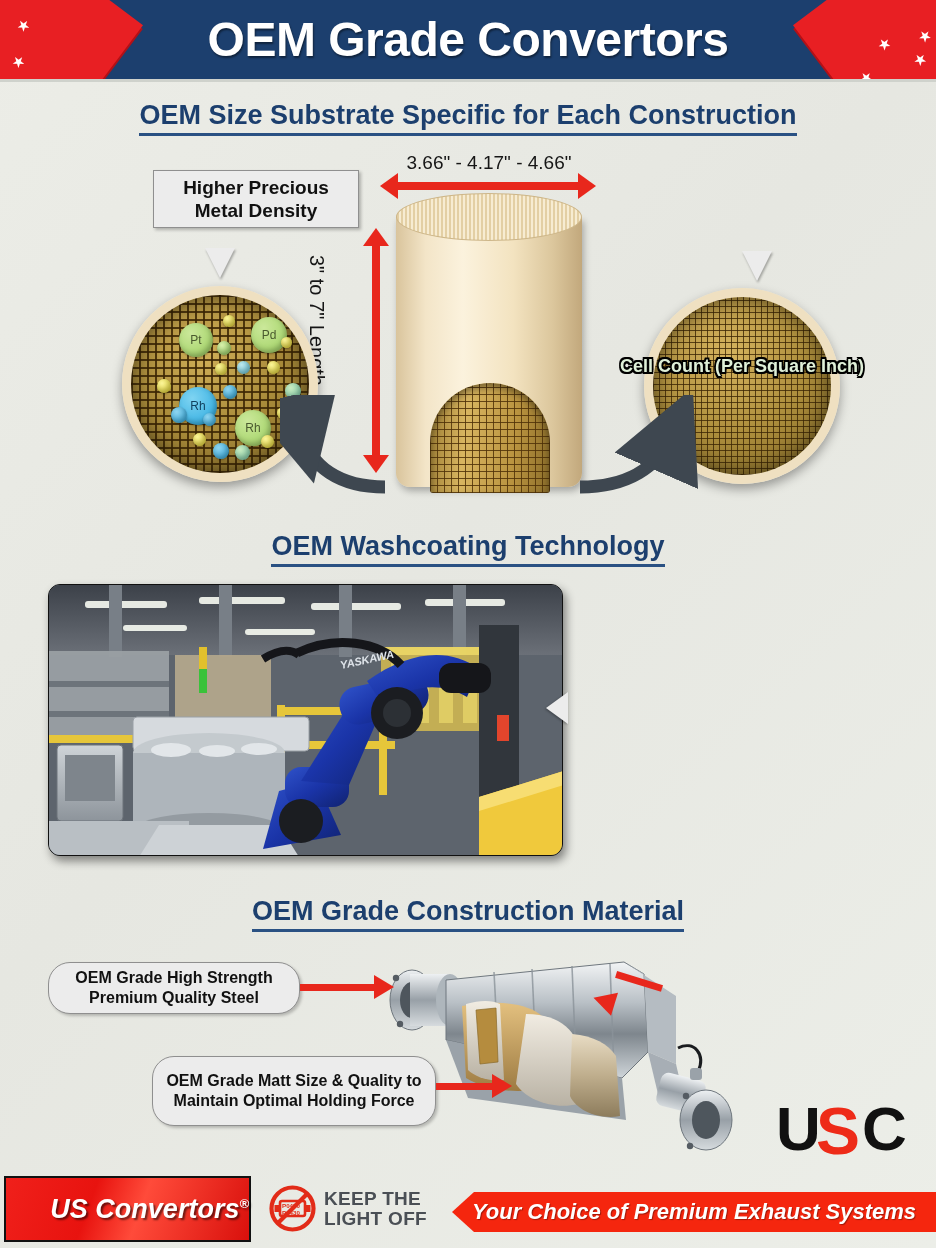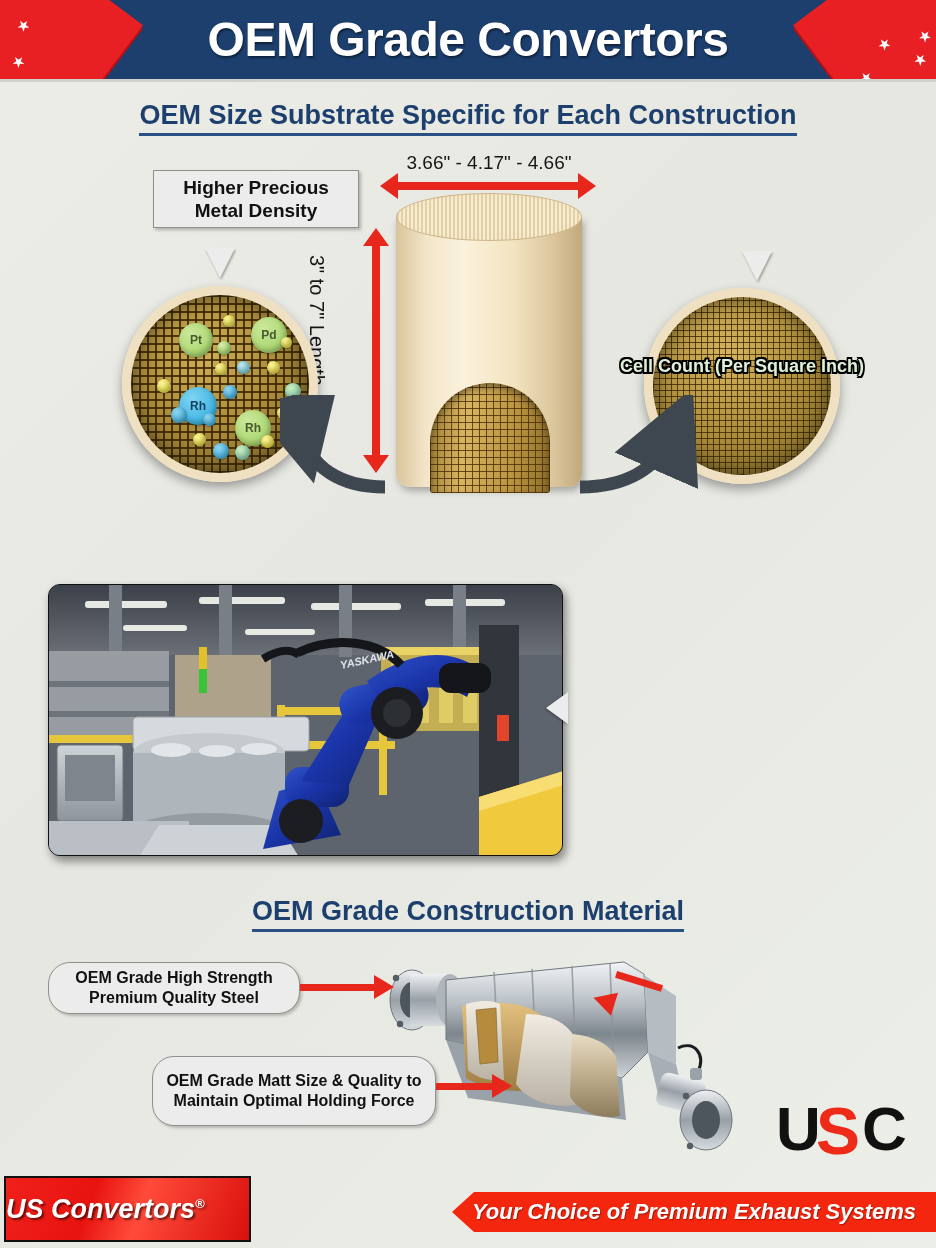--- a/index.html
+++ b/index.html
@@ -65,21 +65,21 @@
     background: radial-gradient(circle at 35% 28%, #f6ead0, #e3cda4 60%, #cdb versions 100%);
     border:9px solid #efe0c1;
     box-shadow: 0 5px 11px rgba(0,0,0,.35), inset 0 0 0 2px #d9c49c; }
   .circ-mesh { position:absolute; inset:0; border-radius:50%; overflow:hidden;
     background:
       repeating-linear-gradient(0deg, rgba(60,38,4,.85) 0 1.6px, rgba(0,0,0,0) 1.6px 8px),
       repeating-linear-gradient(90deg, rgba(60,38,4,.85) 0 1.6px, rgba(0,0,0,0) 1.6px 8px),
       radial-gradient(circle at 42% 34%, #cfae57 0%, #a98b3a 48%, #7e6626 100%);
     box-shadow: inset 0 0 22px rgba(0,0,0,.55); }
   .pm { position:absolute; border-radius:50%; display:flex; align-items:center;
-    justify-content:center; font-size:12px; font-weight:bold; color:#4a5a2f;
+    justify-content:center; font-size:12px; font-weight:normal; color:#4a5a2f;
     box-shadow: inset -2px -3px 5px rgba(0,0,0,.25), 0 1px 2px rgba(0,0,0,.3); }
 
   .dim-label { position:absolute; color:#161616; font-size:19px; }
   .arrow-h { position:absolute; height:8px; background:#e8271c; }
   .arrow-v { position:absolute; width:8px; background:#e8271c; }
   .ahead { position:absolute; width:0; height:0; }
 
   .celltext { position:absolute; width:300px; text-align:center; z-index:6;
     color:#dff0d8; font-weight:bold; font-size:18px; line-height:1.15;
     text-shadow: -1.6px 0 #000, 1.6px 0 #000, 0 -1.6px #000, 0 1.6px #000,
@@ -91,21 +91,21 @@
     box-shadow: 3px 5px 10px rgba(0,0,0,.45); border:1px solid #111; }
   .pillbox { position:absolute; background:#ececec; border:1px solid #8f8f8f;
     border-radius:22px; box-shadow:2px 2px 3px rgba(0,0,0,.22);
     display:flex; align-items:center; justify-content:center; text-align:center;
     font-weight:bold; color:#111; font-size:16px; line-height:1.25; padding:6px 10px; }
 
   
   .footer { position:absolute; left:0; bottom:0; width:936px; height:78px; }
   .usclogo-box { position:absolute; left:4px; top:6px; width:247px; height:66px;
     background: linear-gradient(110deg,#f0201b 0%,#e8130f 35%,#ff4b3a 55%,#d9100c 100%);
-    border:2px solid #111; display:flex; align-items:center; justify-content:flex-start; }
+    border:2px solid #111; display:flex; align-items:center; justify-content:flex-end; }
   .usclogo-text { color:#fff; font-style:italic; font-weight:bold; font-size:27px;
     text-shadow: 2px 2px 2px rgba(0,0,0,.55); }
   .usclogo-text sup { font-size:13px; }
   .keep { position:absolute; left:268px; top:14px; display:flex; align-items:center; gap:7px; }
   .keep-text { color:#4a4f55; font-weight:bold; font-size:19px; line-height:1.03;
      letter-spacing:.3px; }
   .noicon { position:relative; width:49px; height:49px; }
   .banner { position:absolute; left:452px; top:22px; width:484px; height:40px;
     background:#f5260e; color:#fff; font-style:italic; font-weight:bold; font-size:22px;
     display:flex; align-items:center; justify-content:center;
@@ -216,20 +216,23 @@
         <path d="M7,0 L0,3.5 L7,7 Z" fill="#3e4750"></path>
       </marker>
       <marker id="mR" markerWidth="7" markerHeight="7" refX="3" refY="3.5" orient="auto">
         <path d="M0,0 L7,3.5 L0,7 Z" fill="#3e4750"></path>
       </marker>
     </defs>
     <path d="M105,92 C60,92 30,72 22,38" stroke="#3e4750" stroke-width="13" fill="none" marker-end="url(#mL)"></path>
     <path d="M300,92 C348,92 378,72 392,40" stroke="#3e4750" stroke-width="13" fill="none" marker-end="url(#mR)"></path>
   </svg>
 
+  <div class="sec-title" style="top:531px;">
+    <span>OEM Washcoating Technology</span>
+  </div>
 
   <div class="photo">
     <svg width="515" height="272" viewBox="0 0 515 272" preserveAspectRatio="none">
       <defs>
         <linearGradient id="ceil" x1="0" y1="0" x2="0" y2="1">
           <stop offset="0" stop-color="#3c4149"></stop>
             <stop offset="1" stop-color="#6b7078"></stop>
         </linearGradient>
         <linearGradient id="blue" x1="0" y1="0" x2="1" y2="1">
           <stop offset="0" stop-color="#2f52c9"></stop>
@@ -415,19 +418,36 @@
     <text x="40" y="58" font-family="Liberation Sans, sans-serif" font-size="66" font-weight="bold" fill="#ee2b18">S</text>
   </svg>
 
   <div class="footer">
     <div class="usclogo-box">
       <div class="usclogo-text">
         <span>US Convertors</span><sup>®</sup>
       </div>
     </div>
 
+    <div class="keep">
+      <div class="noicon">
+        <svg width="49" height="49" viewBox="0 0 49 49">
+          <circle cx="24.5" cy="24.5" r="21" fill="none" stroke="#e22b18" stroke-width="4.2"></circle>
+          <rect x="12" y="17" width="25" height="15" rx="2" fill="none" stroke="#e22b18" stroke-width="2.6"></rect>
+          <rect x="6.5" y="21" width="6" height="7" fill="#e22b18"></rect>
+          <rect x="36.5" y="21" width="6" height="7" fill="#e22b18"></rect>
+          <text x="14" y="24" font-family="Liberation Sans, sans-serif" font-size="6.2" font-weight="bold" fill="#e22b18">P0420</text>
+          <text x="14" y="31" font-family="Liberation Sans, sans-serif" font-size="6.2" font-weight="bold" fill="#e22b18">P0430</text>
+          <line x1="9" y1="40" x2="40" y2="9" stroke="#e22b18" stroke-width="4.2"></line>
+        </svg>
+      </div>
+      <div class="keep-text">
+        <div>KEEP THE</div>
+        <div>LIGHT OFF</div>
+      </div>
+    </div>
 
     <div class="banner">
       <span>Your Choice of Premium Exhaust Systems</span>
     </div>
   </div>
 
 </div>
 
 </body></html>

